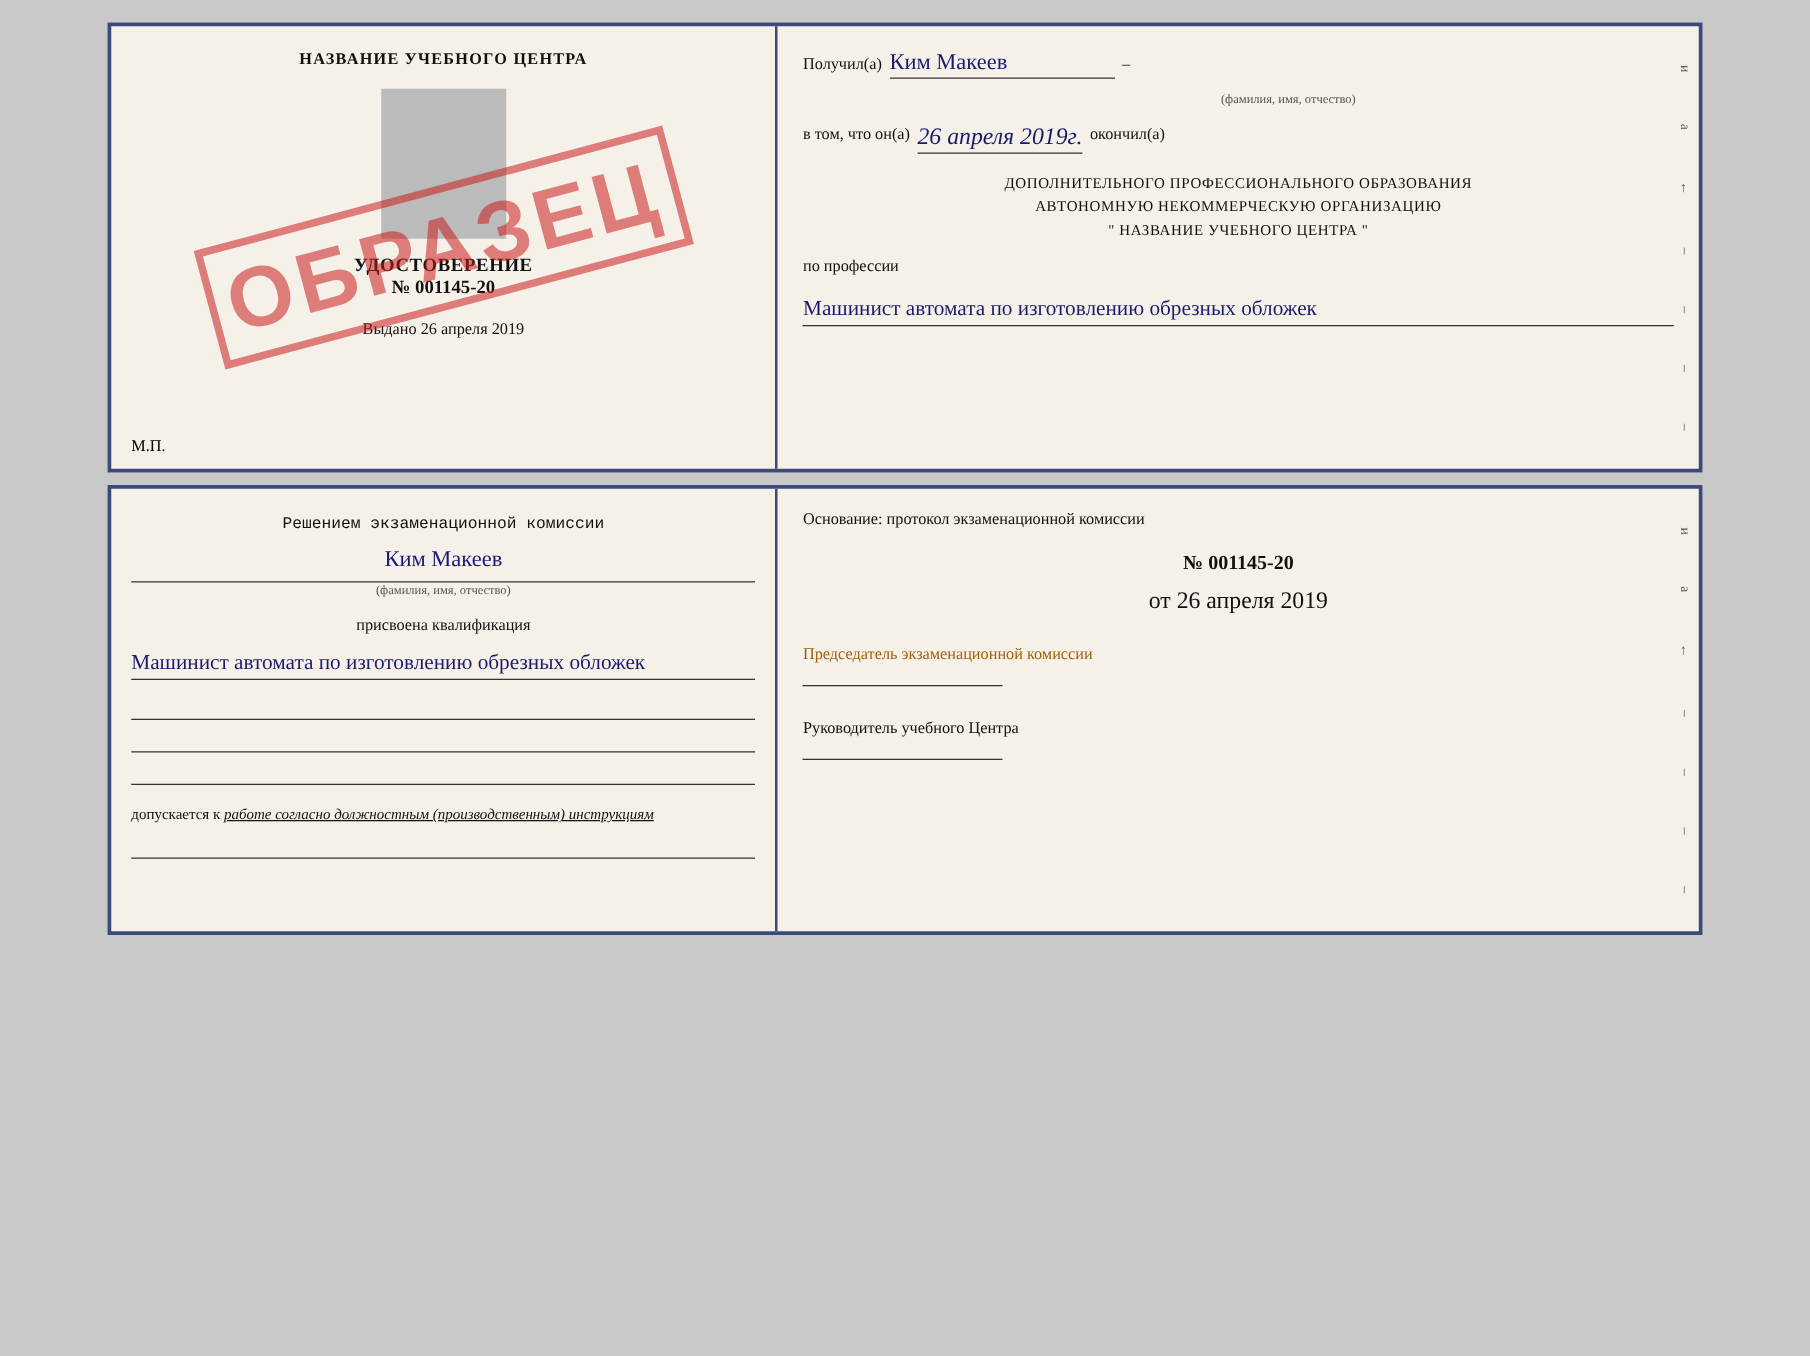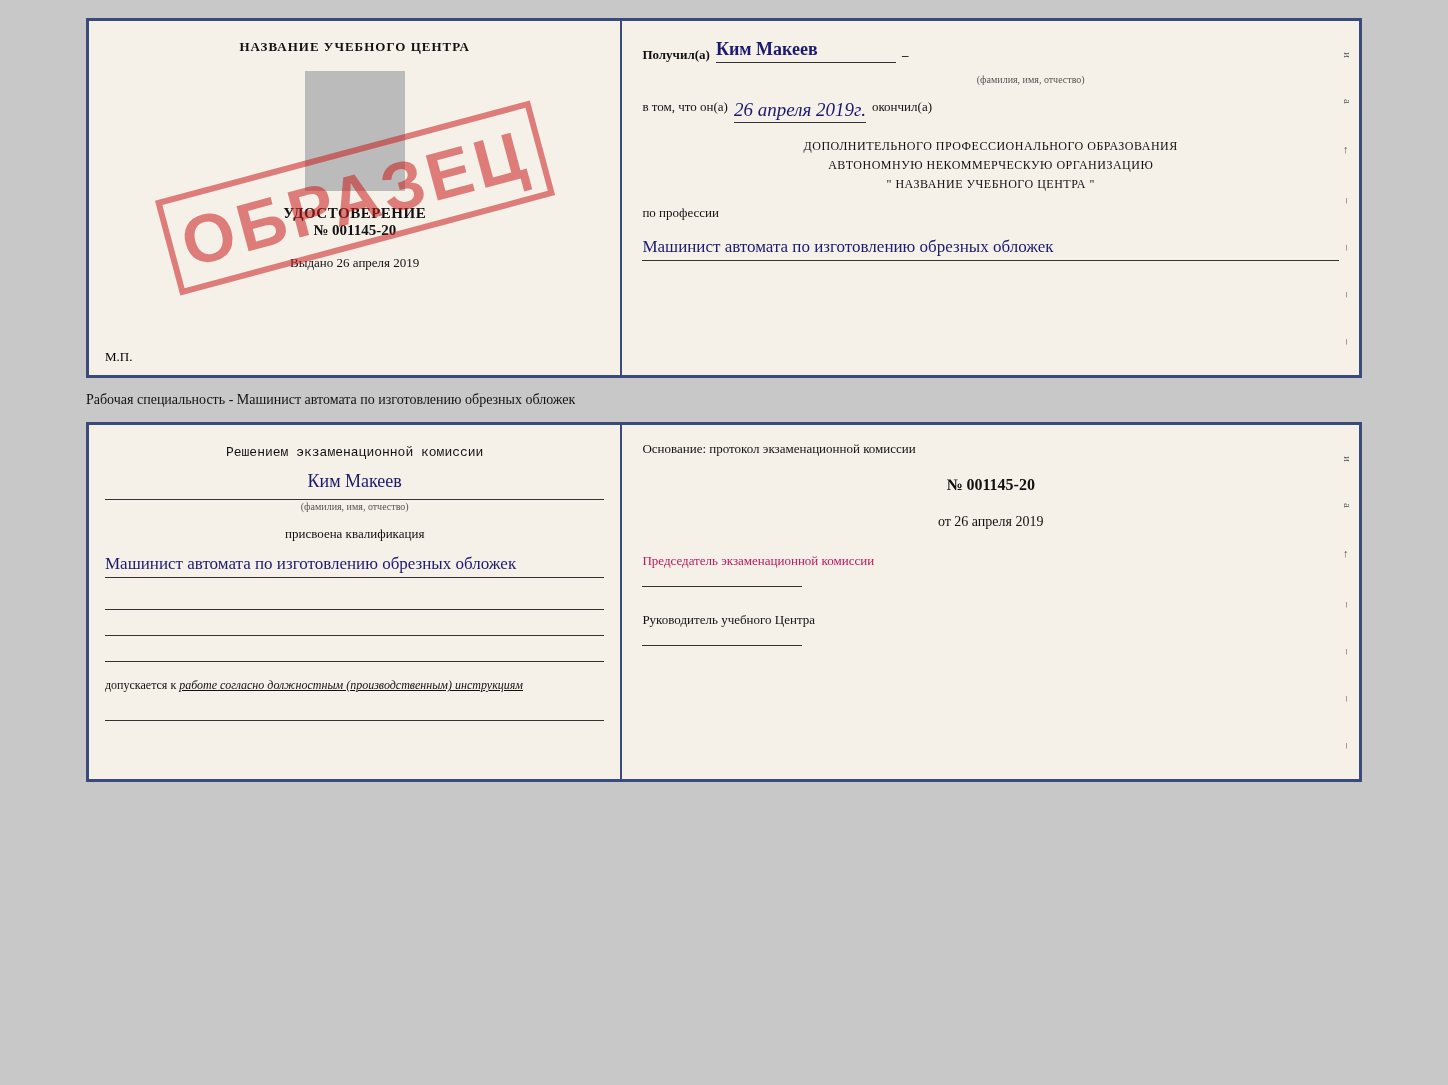--- a/index.html
+++ b/index.html
@@ -113,26 +113,25 @@
       letter-spacing: 4px;
       pointer-events: none;
       white-space: nowrap;
       font-family: Arial, sans-serif;
       text-transform: uppercase;
     }
 
     
     .poluchil-row {
       display: flex;
-      align-items: flex-end;
+      align-items: center;
       gap: 6px;
       font-size: 13px;
       color: #111;
       margin-top: 4px;
-      font-weight: bold;
     }
 
     .poluchil-name {
       font-family: 'Georgia', serif;
       font-size: 18px;
       color: #1a1a6e;
       border-bottom: 1px solid #333;
       padding-bottom: 2px;
       min-width: 180px;
     }
@@ -319,33 +318,33 @@
 
     .protocol-number {
       font-size: 16px;
       font-weight: bold;
       color: #111;
       text-align: center;
       margin-top: 8px;
     }
 
     .protocol-date {
-      font-size: 14px;
-      color: #111;
-      text-align: center;
-      margin-top: 12px;
+      font-size: 19px;
+      color: #111;
+      text-align: center;
+      margin-top: 2px;
     }
 
     .predsedatel-block {
       margin-top: 14px;
     }
 
     .predsedatel-label {
       font-size: 13px;
-      color: #be185d;
+      color: #a16207;
       line-height: 1.4;
     }
 
     .sign-line {
       border-bottom: 1px solid #333;
       width: 160px;
       margin-top: 16px;
     }
 
     .rukovoditel-block {
@@ -422,21 +421,20 @@
         <span class="margin-char">а</span>
         <span class="margin-char">←</span>
         <span class="margin-char">–</span>
         <span class="margin-char">–</span>
         <span class="margin-char">–</span>
         <span class="margin-char">–</span>
       </div>
     </div>
   </div>
 
-  <div class="caption-between">Рабочая специальность - Машинист автомата по изготовлению обрезных обложек</div>
 
   <div class="cert-bottom">
 
     <div class="cert-bottom-left">
       <div class="reshen-text">
         <span>Решением экзаменационной комиссии</span>
       </div>
       <div class="komissia-name">Ким Макеев</div>
       <div class="komissia-fio-hint">(фамилия, имя, отчество)</div>
       <div class="prisvoena">присвоена квалификация</div>

